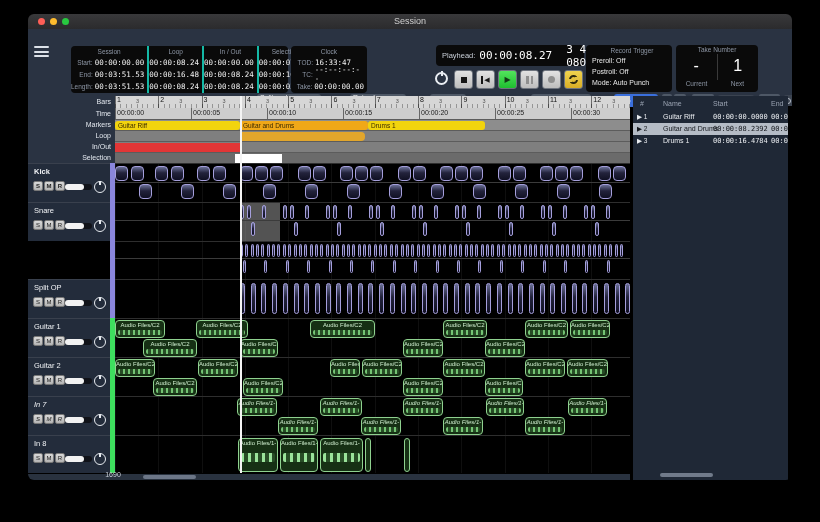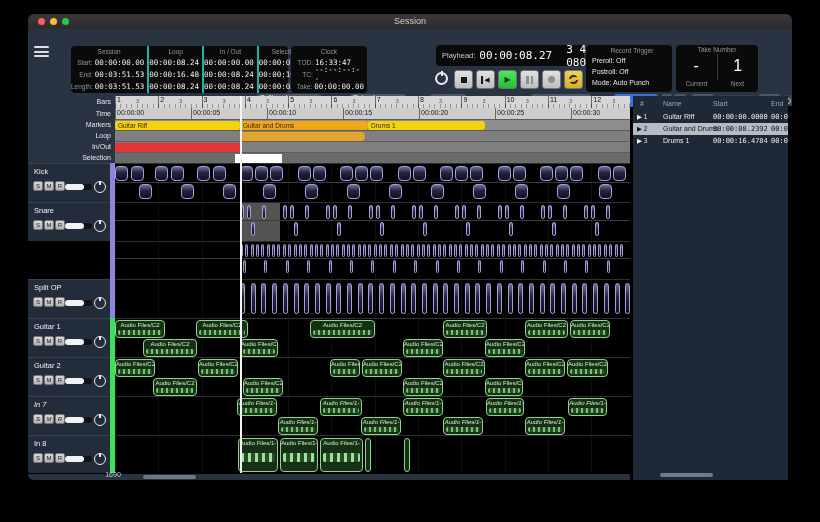--- a/index.html
+++ b/index.html
@@ -403,21 +403,21 @@
         <div class="lbar" style="left: 125px; width: 125px; background: rgb(226, 166, 44);"></div>
       </div>
     <div class="ruler r-inout" id="rinout">
         <div class="iobar" style="left: 0px; width: 125px; background: rgb(226, 54, 54);"></div>
       </div>
     <div class="ruler r-sel" id="rsel">
         <div class="selbar" style="left: 120px; width: 47px;"></div>
       </div>
 
     <div id="tracks">
-        <div class="trackrow" style="top: 149px;">
+        <div class="trackrow" style="top: 149px; font-weight: bold;">
           <div class="thead">
             <div class="tname">Kick</div>
             <div class="smr" style="left: 5px;">S</div>
             <div class="smr" style="left: 16px;">M</div>
             <div class="smr" style="left: 27px;">R</div>
             <div class="fader">
               <div class=""></div>
               <i></i>
             </div>
             <div class="knob">

